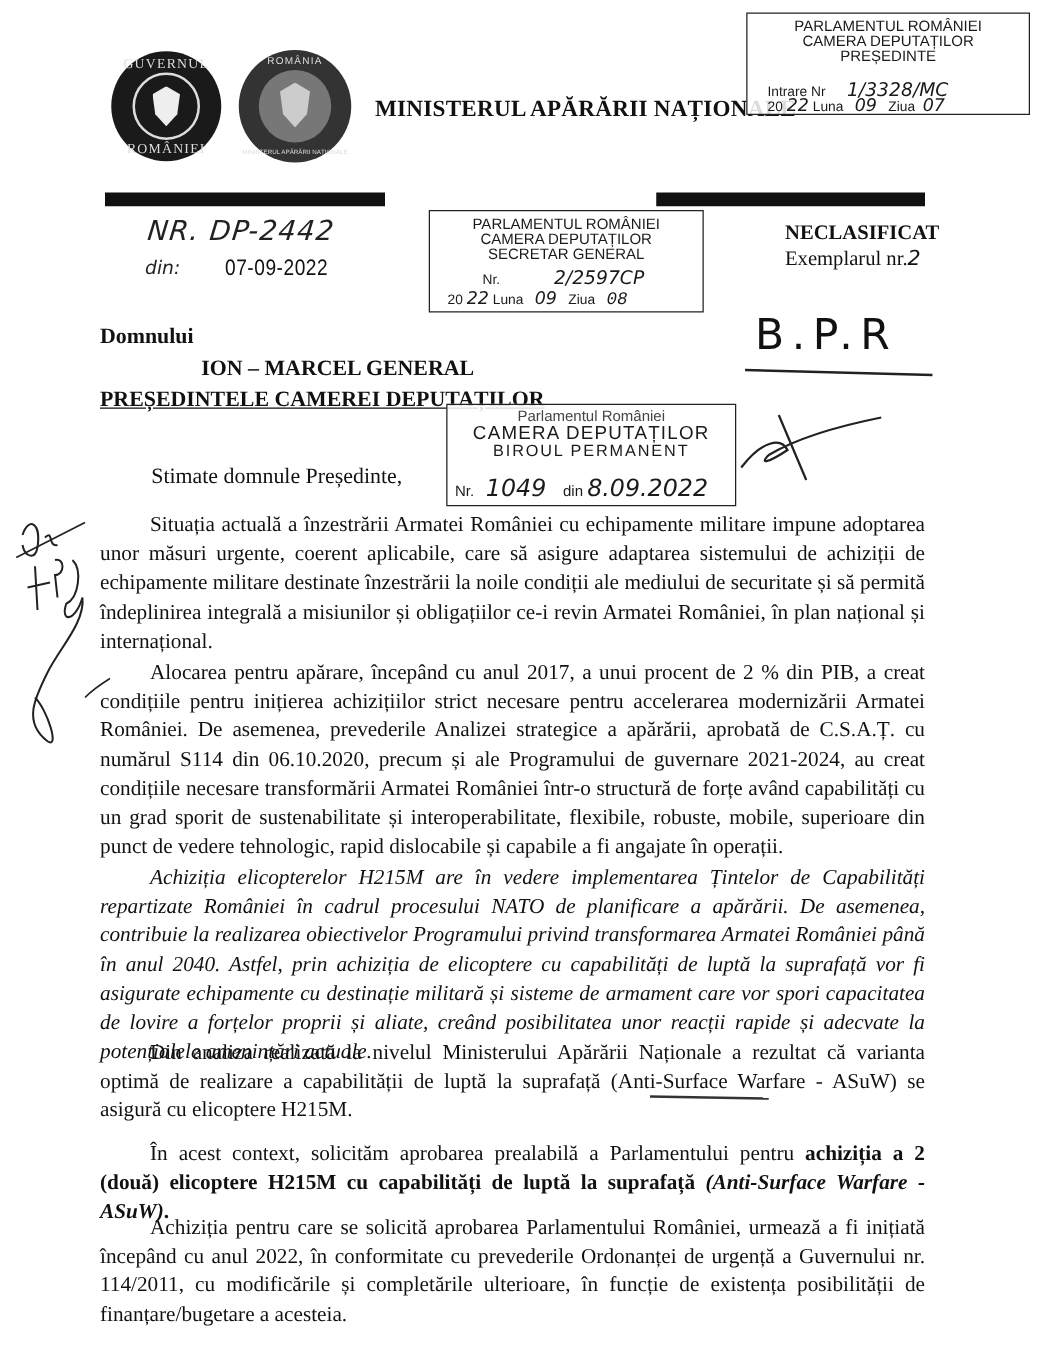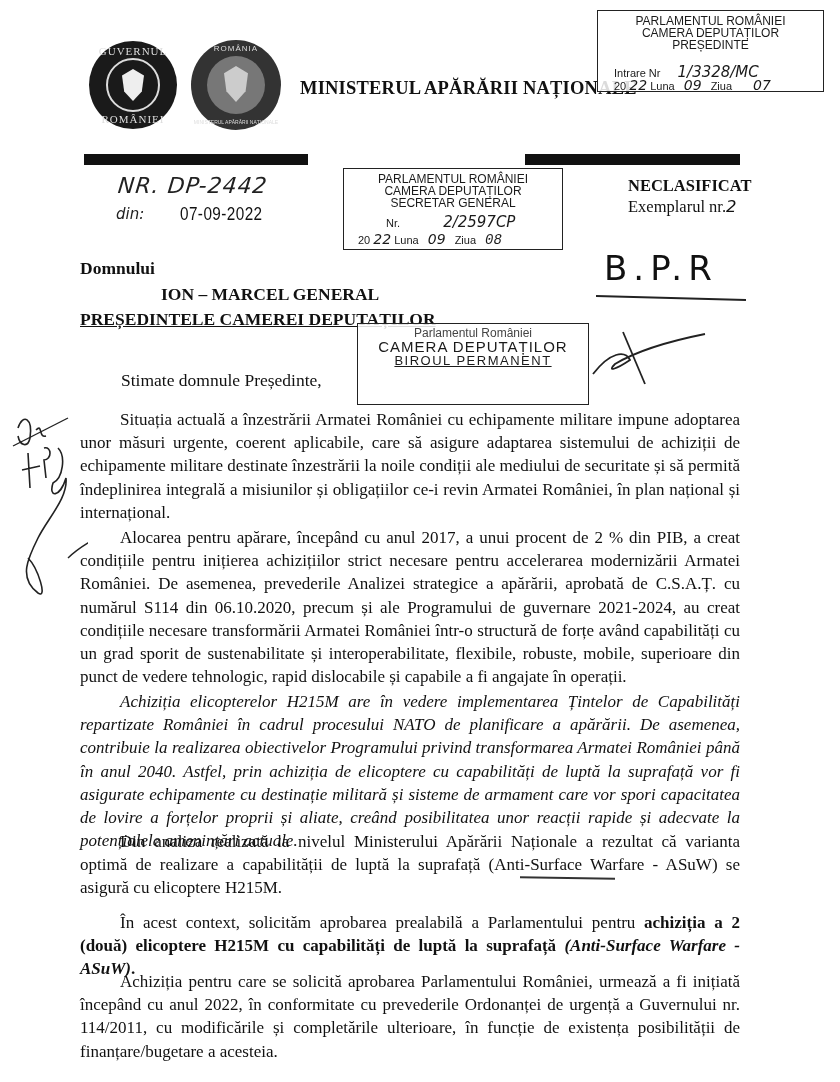--- a/index.html
+++ b/index.html
@@ -89,21 +89,21 @@
   <div style="position:absolute; left:16px; top:52px; font-size:11px;">
     <span>Intrare Nr</span>
     <span class="hand" style="font-size:15px; margin-left:14px;">1/3328/MC</span>
   </div>
   <div style="position:absolute; left:16px; top:66px; font-size:11px;">
     <span>20</span>
     <span class="hand" style="font-size:14px;">22</span>
     <span>Luna</span>
     <span class="hand" style="font-size:14px; margin:0 6px;">09</span>
     <span>Ziua</span>
-    <span class="hand" style="font-size:14px; margin-left:18px;">07</span>
+    <span class="hand" style="font-size:14px; margin-left:3px;">07</span>
   </div>
 </div>
 
 <div class="bar bar-left"></div>
 <div class="bar bar-right"></div>
 
 <div class="abs handnum docnr">NR. DP-2442</div>
 <div class="abs handnum docdate-label">din:</div>
 <div class="abs docdate">07-09-2022</div>
 
@@ -133,21 +133,27 @@
 <div class="abs bpr">B.P.R</div>
 <div class="abs bpr-underline"></div>
 
 <div class="abs salut to-label">Domnului</div>
 <div class="abs salut to-name">ION – MARCEL GENERAL</div>
 <div class="abs salut to-title">PREȘEDINTELE CAMEREI DEPUTAȚILOR</div>
 
 <div class="stamp stamp-bp">
   <div class="line" style="margin-top:3px; font-size:12px; color:#444;">Parlamentul României</div>
   <div class="line" style="font-size:15px; letter-spacing:1px;">CAMERA DEPUTAȚILOR</div>
-  <div class="line" style="letter-spacing:1.5px;text-decoration:underline;">BIROUL PERMANENT</div>
+  <div class="line" style="letter-spacing:1.5px;">BIROUL PERMANENT</div>
+  <div style="position:absolute; left:6px; top:56px; font-size:12px; white-space:nowrap;">
+    <span>Nr.</span>
+    <span class="hand" style="font-size:19px; margin-left:6px;">1049</span>
+    <span style="margin-left:10px;">din</span>
+    <span class="hand" style="font-size:19px;">8.09.2022</span>
+  </div>
 </div>
 
 <svg class="abs" style="left:585px; top:322px;" width="140" height="70">
   <path d="M8,52 C25,30 40,28 45,38 C30,48 22,50 30,42 C50,30 80,20 120,12" stroke="#222" stroke-width="1.8" fill="none"></path>
   <path d="M38,10 L60,62" stroke="#222" stroke-width="1.8" fill="none"></path>
 </svg>
 
 <div class="abs greeting">Stimate domnule Președinte,</div>
 
 <svg class="abs margin-note" viewBox="0 0 80 200">

